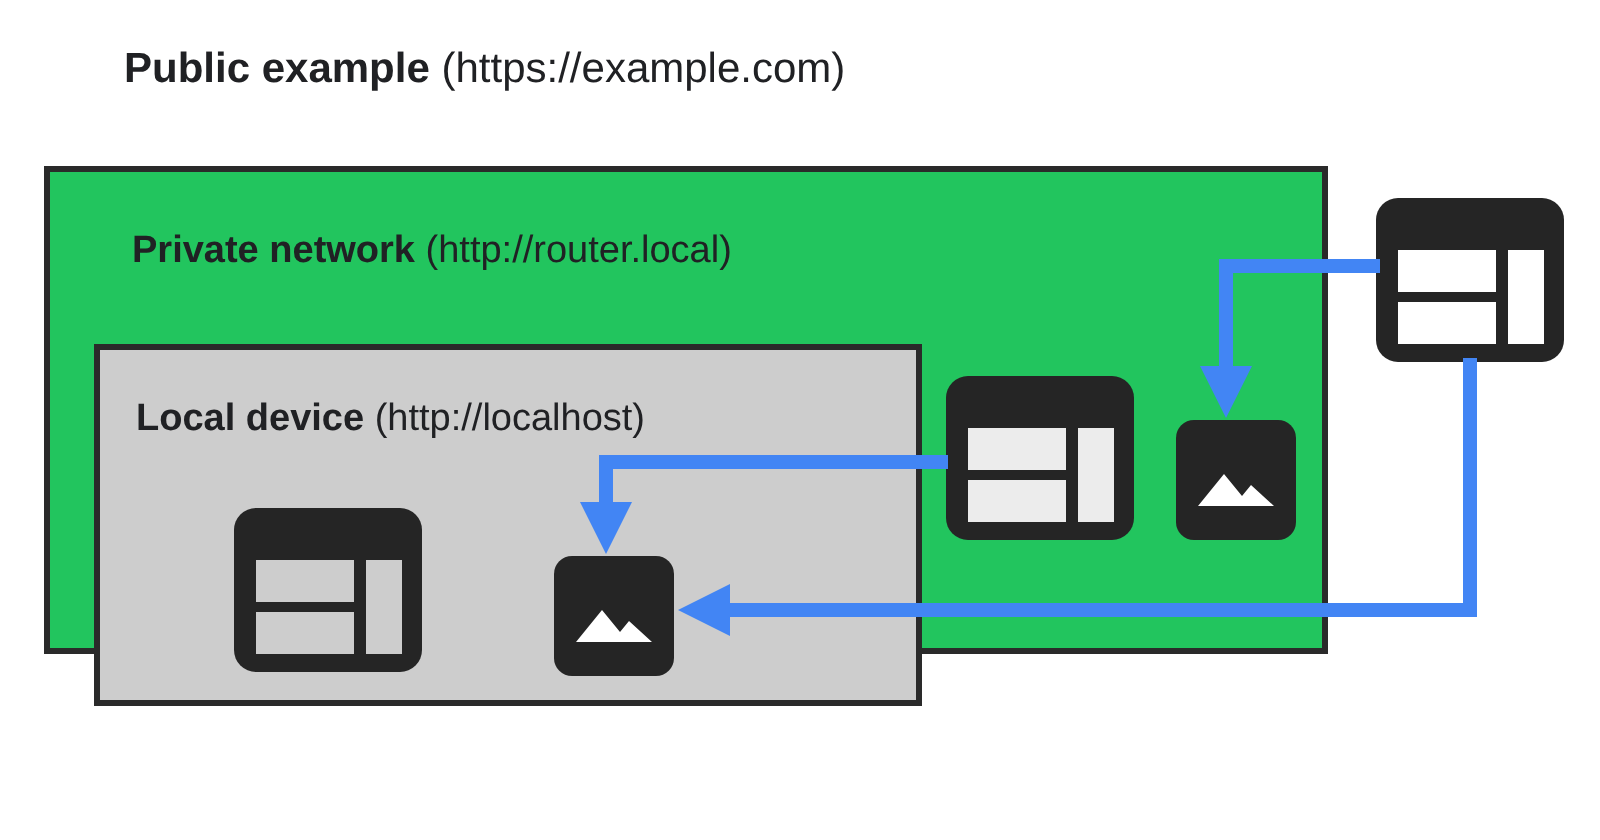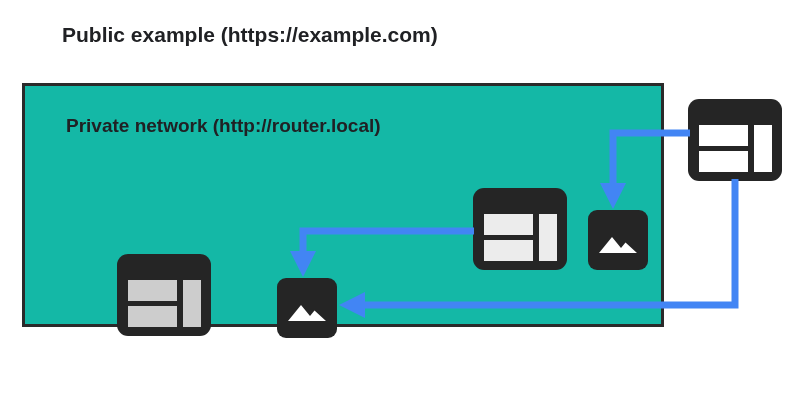--- a/index.html
+++ b/index.html
@@ -27,34 +27,34 @@
   .public-title {
     position: absolute;
     left: 62px;
     top: 21px;
     font-size: 21px;
     line-height: 28px;
     white-space: nowrap;
     color: #202124;
   }
   .t-bold { font-weight: bold; }
-  .t-reg  { font-weight: bold; margin-top: 38px; }
+  .t-reg  { font-weight: normal; margin-top: 38px; }
 
   
   .net-box {
     position: absolute;
     box-sizing: border-box;
     border: 3px solid #2a2a2a;
   }
   #private-box {
     left: 22px;
     top: 83px;
     width: 642px;
     height: 244px;
-    background: #14b8a6;
+    background: #22c55e;
   }
   #local-box {
     left: 47px;
     top: 172px;
     width: 414px;
     height: 181px;
     background: #cdcdcd;
   }
   .box-label {
     position: absolute;
@@ -94,20 +94,25 @@
 
   <div class="public-title">
     <span class="t-bold">Public example</span><span class="t-reg"> (https://example.com)</span>
   </div>
 
   <div class="net-box" id="private-box">
     <div class="box-label" id="private-label">
       <span class="t-bold">Private network</span><span class="t-reg"> (http://router.local)</span>
     </div>
 
+    <div class="net-box" id="local-box" style="left:22px; top:86px;">
+      <div class="box-label" id="local-label">
+        <span class="t-bold">Local device</span><span class="t-reg"> (http://localhost)</span>
+      </div>
+    </div>
   </div>
 
   <div class="icon" id="browser-public">
     <svg width="94" height="82" viewBox="0 0 94 82" xmlns="http://www.w3.org/2000/svg">
       <rect x="0" y="0" width="94" height="82" rx="11" ry="11" fill="#252525"></rect>
       <rect x="11" y="26" width="49" height="21" fill="#ffffff"></rect>
       <rect x="11" y="52" width="49" height="21" fill="#ffffff"></rect>
       <rect x="66" y="26" width="18" height="47" fill="#ffffff"></rect>
     </svg>
   </div>

